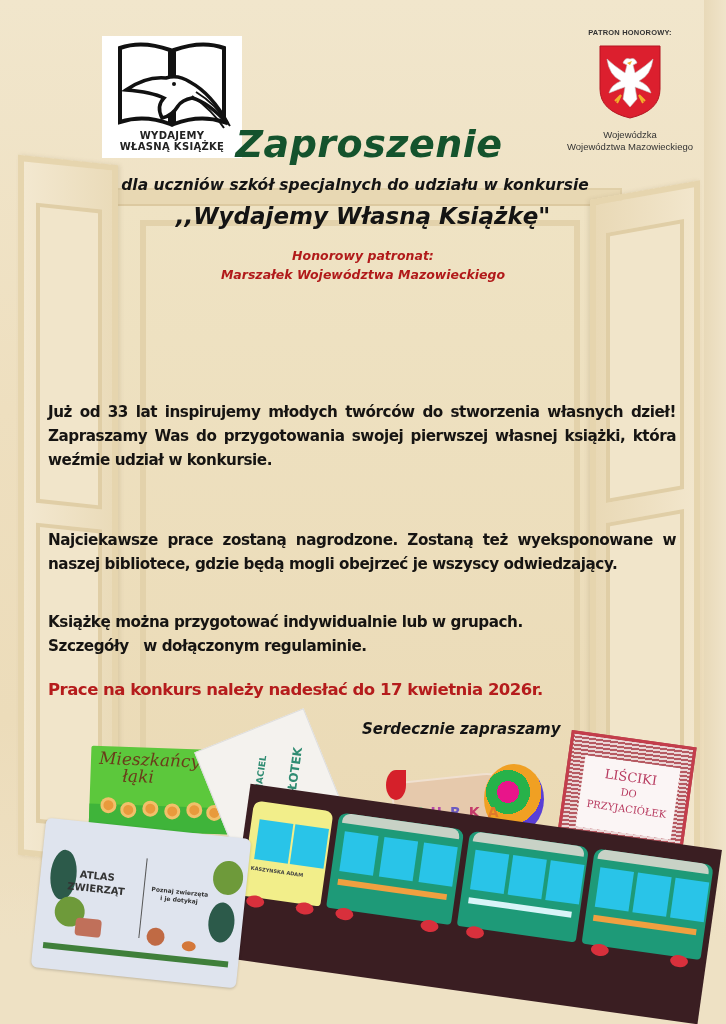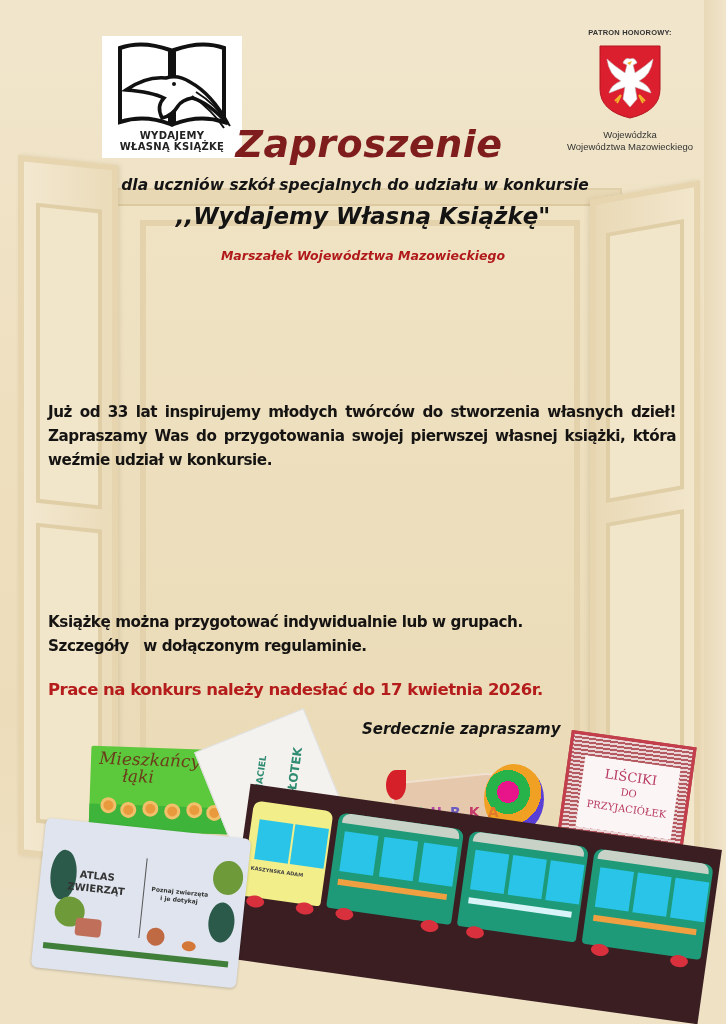--- a/index.html
+++ b/index.html
@@ -81,21 +81,21 @@
     }
     .patron .shield { margin: 8px auto 0; width: 62px; height: 74px; }
     .patron .name {
       font-family: "Liberation Sans", sans-serif; font-size: 9.5px; color: #333; line-height: 12px;
       margin-top: 6px;
     }
 
     .title {
       position: absolute; left: 12px; right: 0; top: 122px; text-align: center;
       font-family: "DejaVu Sans", sans-serif; font-weight: bold; font-style: italic;
-      font-size: 38px; color: #7f1d1d; letter-spacing: 0.5px;
+      font-size: 38px; color: #14532d; letter-spacing: 0.5px;
     }
     .subtitle {
       position: absolute; left: 0; right: 16px; top: 176px; text-align: center;
       font-weight: bold; font-style: italic; font-size: 15.5px; color: #141414;
     }
     .contest-name {
       position: absolute; left: 0; right: 0; top: 203px; text-align: center;
       font-weight: bold; font-style: italic; font-size: 23px; color: #141414;
     }
     .patronage {
@@ -333,24 +333,26 @@
       <div>Wojewódzka</div>
       <div>Województwa Mazowieckiego</div>
     </div>
   </div>
 
   <div class="title">Zaproszenie</div>
   <div class="subtitle">dla uczniów szkół specjalnych do udziału w konkursie</div>
   <div class="contest-name">,,Wydajemy Własną Książkę"</div>
 
   <div class="patronage">
+    <div>Honorowy patronat:</div>
     <div>Marszałek Województwa Mazowieckiego</div>
   </div>
 
   <p class="para justify p2">Już od 33 lat inspirujemy młodych twórców do stworzenia własnych dzieł! Zapraszamy Was do przygotowania swojej pierwszej własnej książki, która weźmie udział w konkursie.</p>
+  <p class="para justify p3">Najciekawsze prace zostaną nagrodzone. Zostaną też wyeksponowane w naszej bibliotece, gdzie będą mogli obejrzeć je wszyscy odwiedzający.</p>
   <div class="para p4">
     <span class="line">Książkę można przygotować indywidualnie lub w grupach.</span>
     <span class="line" style="white-space:pre;">Szczegóły   w dołączonym regulaminie.</span>
   </div>
 
   <div class="deadline">Prace na konkurs należy nadesłać do 17 kwietnia 2026r.</div>
   <div class="closing">Serdecznie zapraszamy</div>
 </div>
 
 </body></html>

